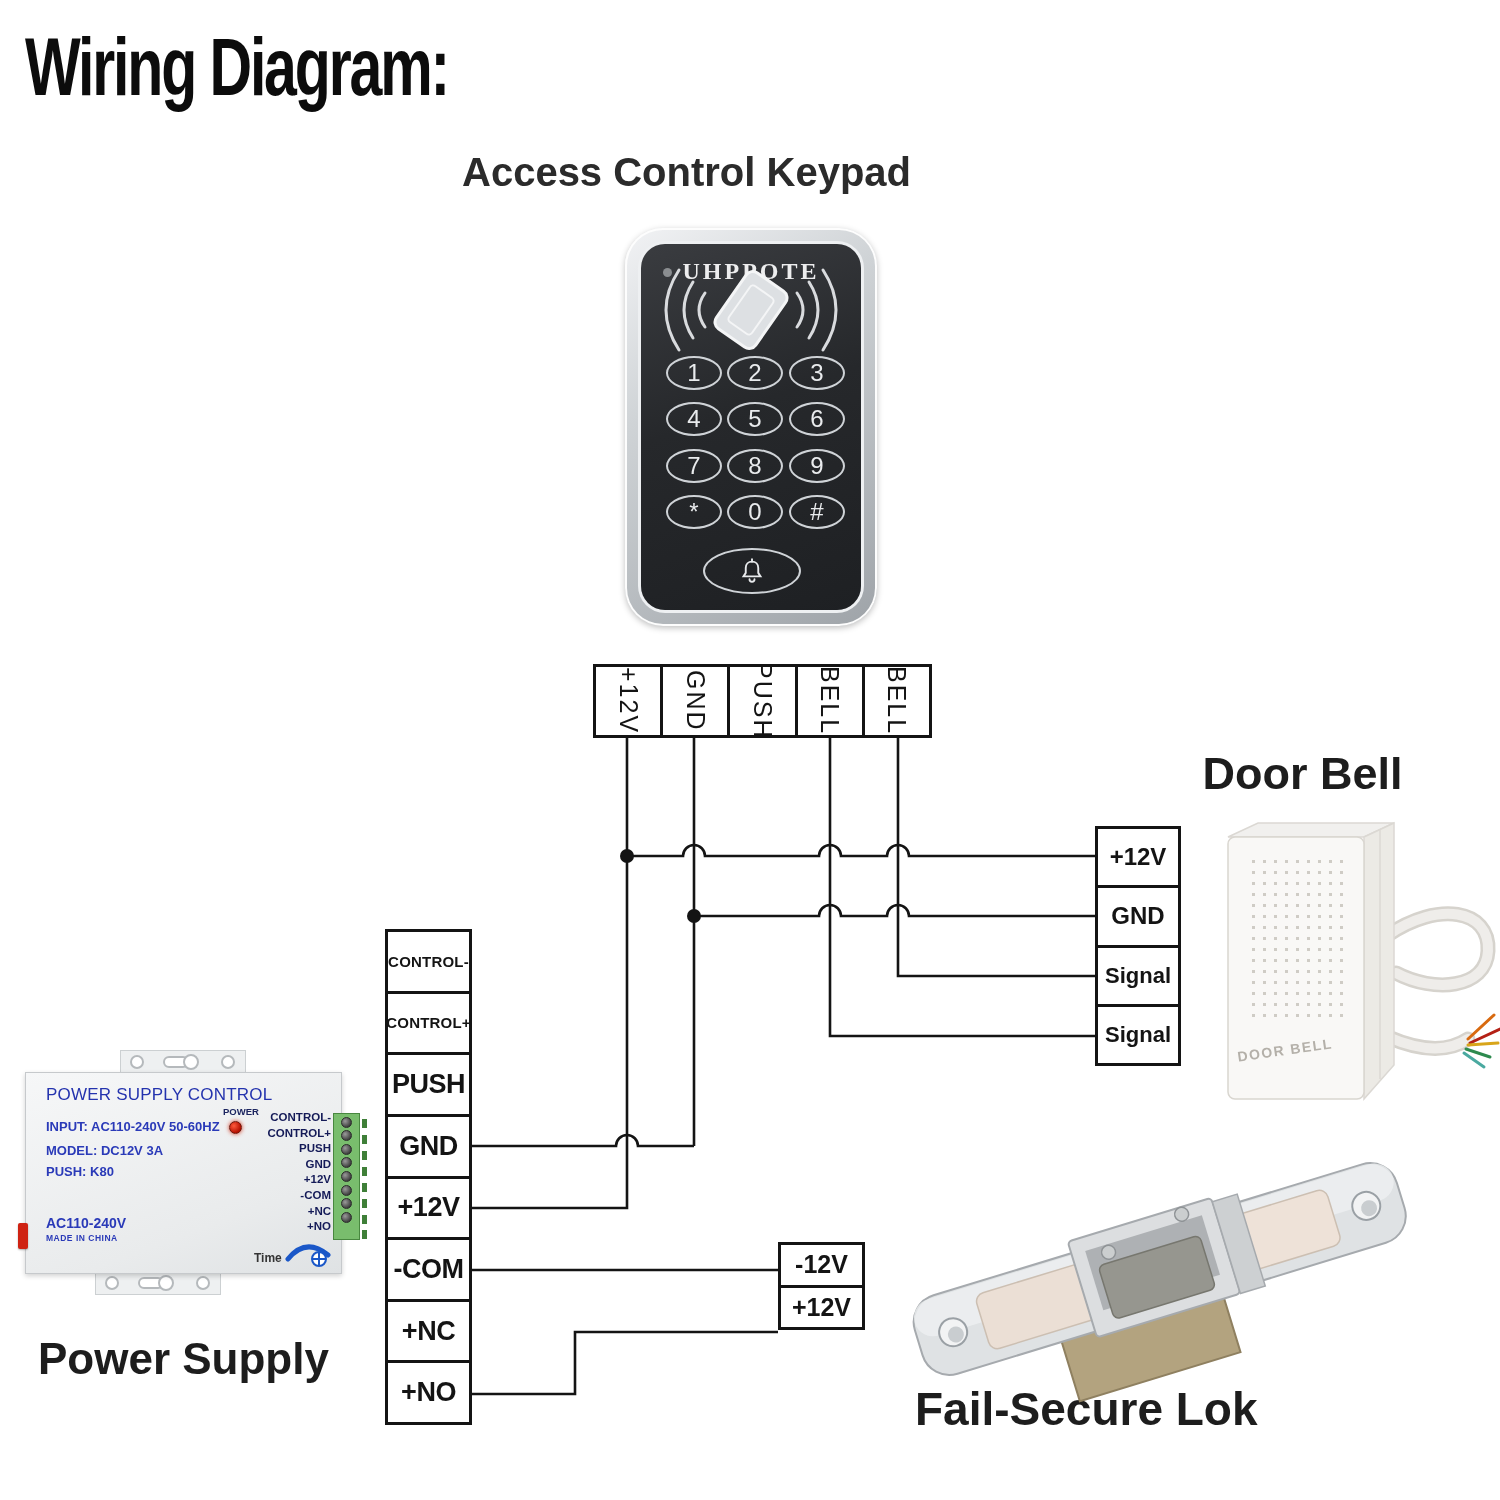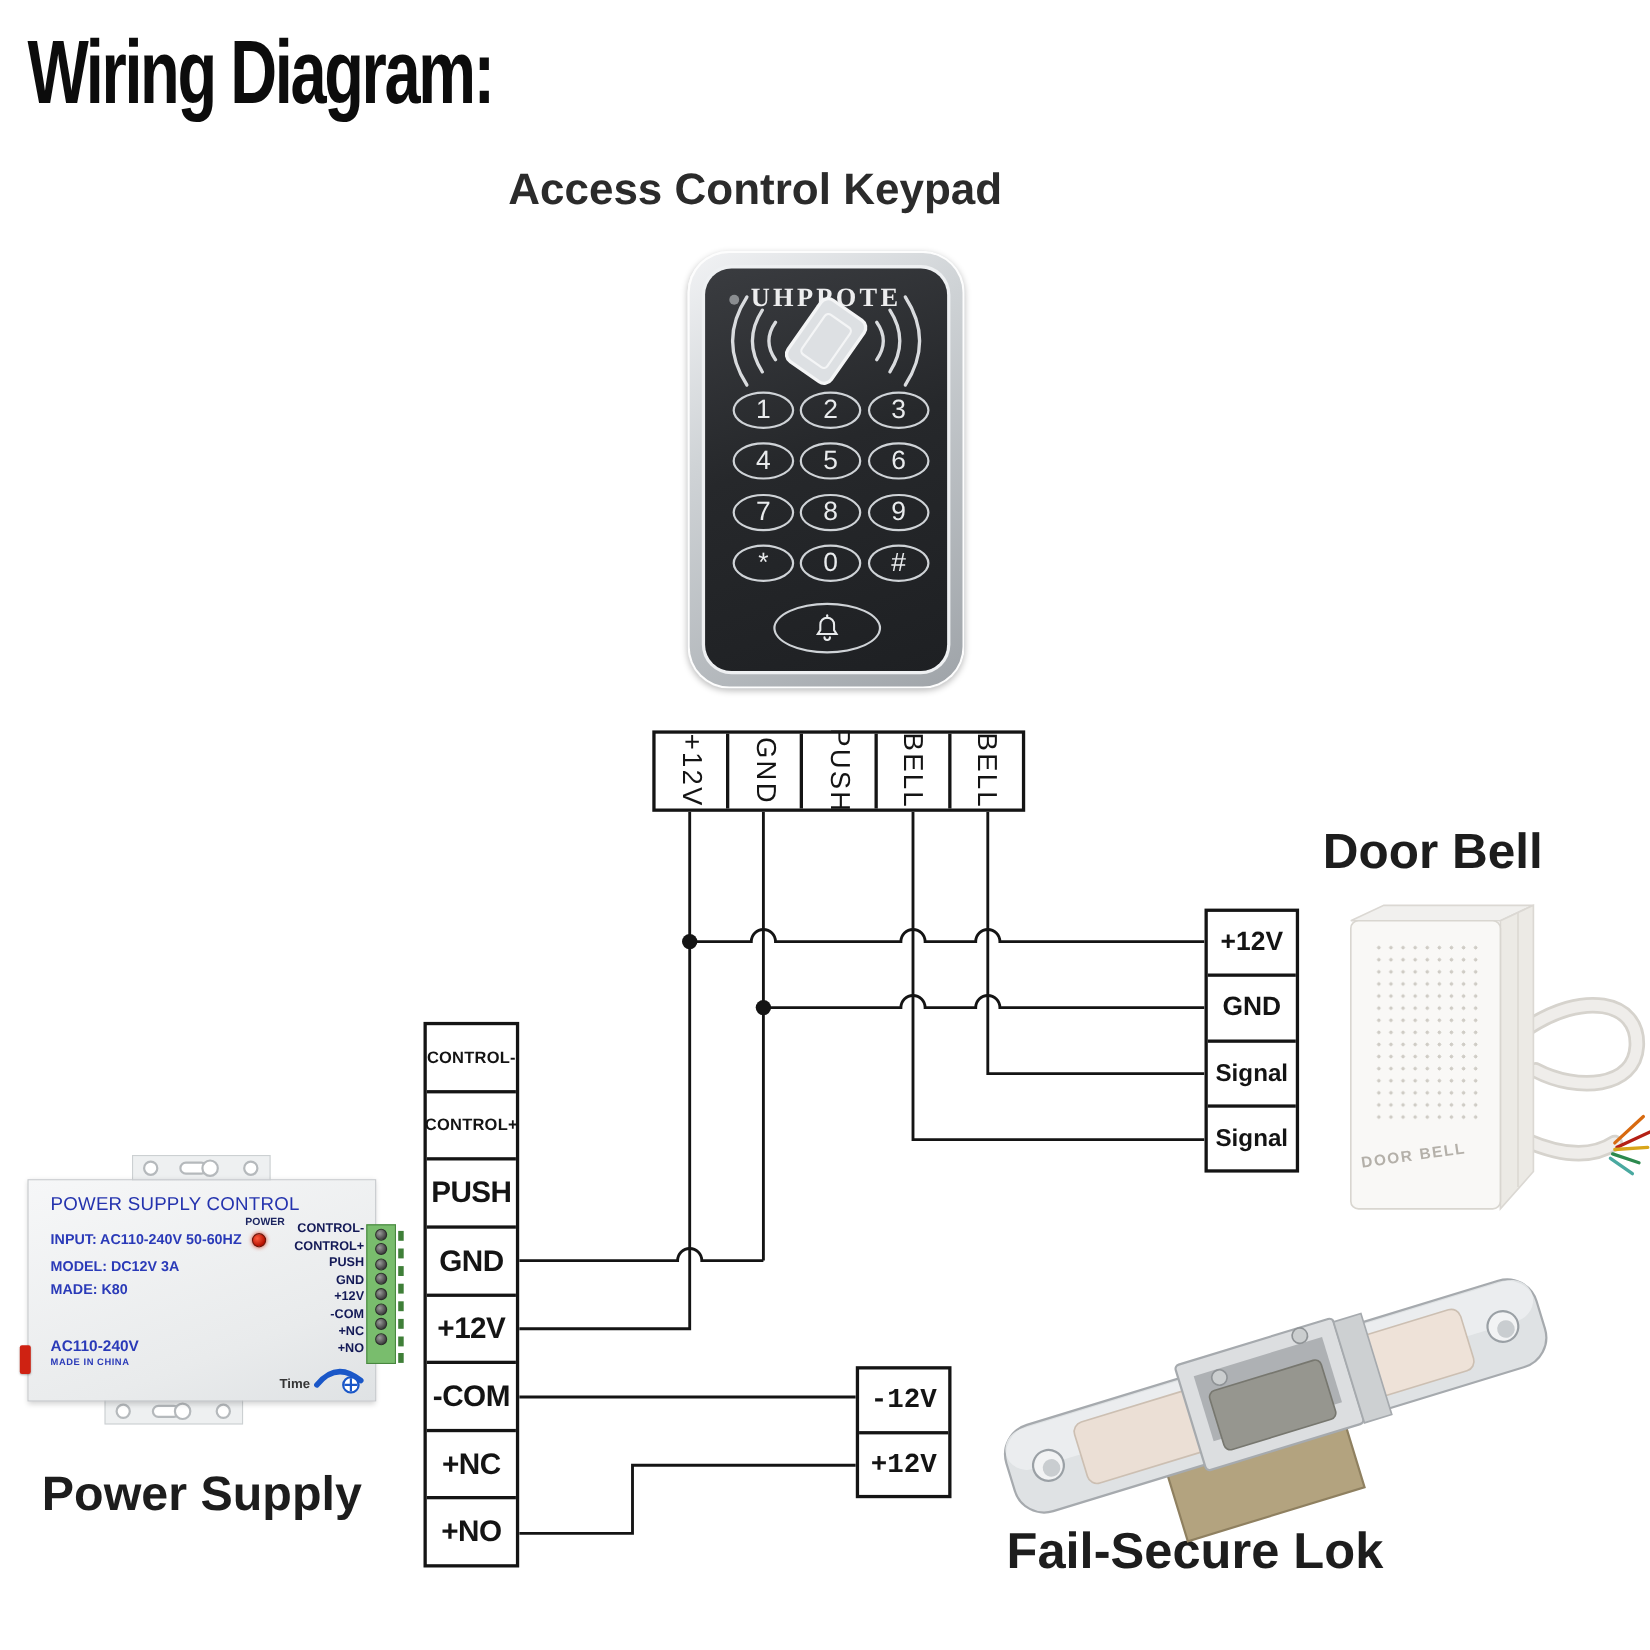--- a/index.html
+++ b/index.html
@@ -149,21 +149,21 @@
     <div class="psu-hole" style="left:9px;top:4px;width:14px;height:14px;"></div>
     <div class="psu-hole" style="left:100px;top:4px;width:14px;height:14px;"></div>
     <div class="psu-key" style="left:42px;top:5px;width:26px;height:12px;"></div>
     <div class="psu-hole" style="left:62px;top:3px;width:16px;height:16px;"></div>
   </div>
 
   <div class="psu-box">
     <div class="psu-header">POWER SUPPLY CONTROL</div>
     <div class="psu-line" style="top:46px;">INPUT:  AC110-240V  50-60HZ</div>
     <div class="psu-line" style="top:70px;">MODEL:  DC12V   3A</div>
-    <div class="psu-line" style="top:91px;">MADE:   K80</div>
+    <div class="psu-line" style="top:91px;">PUSH:   K80</div>
     <div class="psu-line" style="top:142px;font-size:14px;">AC110-240V</div>
     <div class="psu-line" style="top:160px;font-size:8.5px;letter-spacing:.5px;">MADE IN CHINA</div>
     <div class="psu-power">POWER</div>
     <div class="psu-ledd"></div>
     <div class="psu-tcol">
       <div>CONTROL-</div>
       <div>CONTROL+</div>
       <div>PUSH</div>
       <div>GND</div>
       <div>+12V</div>
@@ -258,18 +258,18 @@
     <div class="tcell f-sm">CONTROL-</div>
     <div class="tcell f-sm">CONTROL+</div>
     <div class="tcell f-lg">PUSH</div>
     <div class="tcell f-lg">GND</div>
     <div class="tcell f-lg">+12V</div>
     <div class="tcell f-lg">-COM</div>
     <div class="tcell f-lg">+NC</div>
     <div class="tcell f-lg">+NO</div>
   </div>
 
-  <div class="tblock rows" style="left:778px;top:1242px;width:87px;height:120px;font-family:Liberation Mono, monospace;">
+  <div class="tblock rows" style="left:778px;top:1242px;width:87px;height:88px;">
     <div class="tcell" style="font-size:25px;">-12V</div>
     <div class="tcell" style="font-size:25px;">+12V</div>
   </div>
 
 </div>
 
 </body></html>

